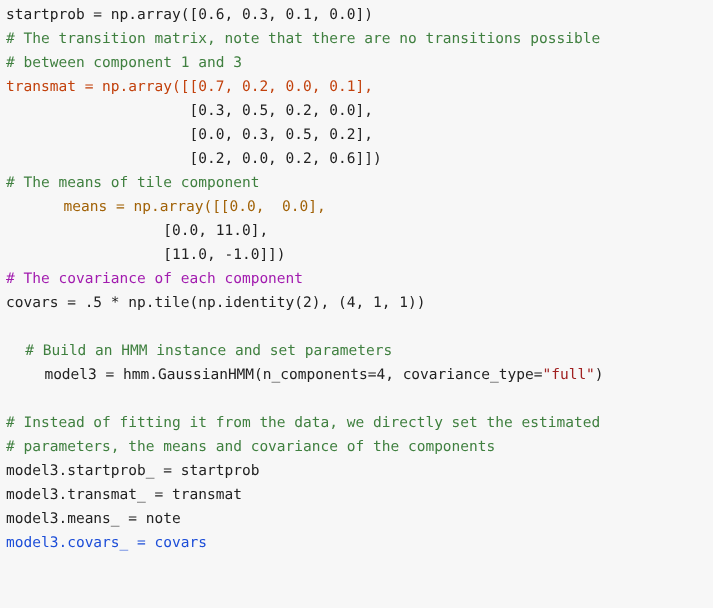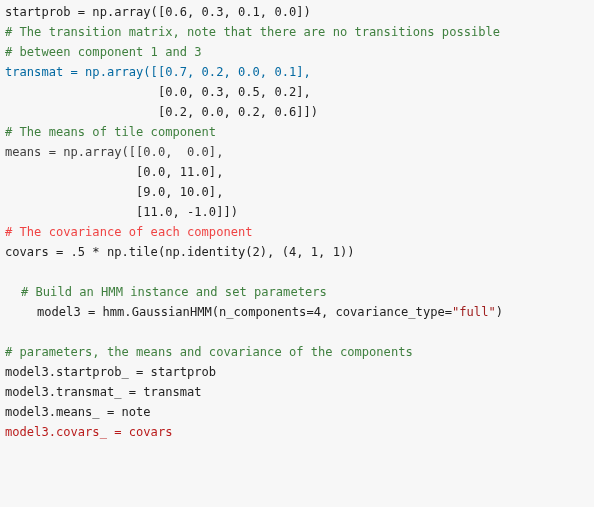--- a/index.html
+++ b/index.html
@@ -56,33 +56,34 @@
   .tok-string  { color: #a02020; }
 </style>
 </head>
 <body style="background: rgb(247, 247, 247);">
 
 <div id="code-viewport" style="background: rgb(247, 247, 247);">
   <div id="code-lines">
       <div class="code-line"><span class="tok tok-code" style="color: rgb(34, 34, 34);">startprob = np.array([0.6, 0.3, 0.1, 0.0])</span></div>
       <div class="code-line"><span class="tok tok-comment" style="color: rgb(64, 128, 64);"># The transition matrix, note that there are no transitions possible</span></div>
       <div class="code-line"><span class="tok tok-comment" style="color: rgb(64, 128, 64);"># between component 1 and 3</span></div>
-      <div class="code-line"><span class="tok tok-code" style="color: #0369a1; text-align: right;">transmat = np.array([[0.7, 0.2, 0.0, 0.1],</span></div>
+      <div class="code-line"><span class="tok tok-code" style="color: #c2410c; text-align: right;">transmat = np.array([[0.7, 0.2, 0.0, 0.1],</span></div>
+      <div class="code-line"><span class="tok tok-code" style="color: rgb(34, 34, 34);">                     [0.3, 0.5, 0.2, 0.0],</span></div>
       <div class="code-line"><span class="tok tok-code" style="color: rgb(34, 34, 34);">                     [0.0, 0.3, 0.5, 0.2],</span></div>
       <div class="code-line"><span class="tok tok-code" style="color: rgb(34, 34, 34);">                     [0.2, 0.0, 0.2, 0.6]])</span></div>
       <div class="code-line"><span class="tok tok-comment" style="color: rgb(64, 128, 64);"># The means of tile component</span></div>
-      <div class="code-line"><span class="tok tok-code" style="color: #404040;">means = np.array([[0.0,  0.0],</span></div>
+      <div class="code-line"><span class="tok tok-code" style="color: #a16207; margin-left: 48px;">means = np.array([[0.0,  0.0],</span></div>
       <div class="code-line"><span class="tok tok-code" style="color: rgb(34, 34, 34);">                  [0.0, 11.0],</span></div>
-      <div class="code-line"><span class="tok tok-code" style="color: rgb(34, 34, 34);">                  [9.0, 10.0],</span></div>
       <div class="code-line"><span class="tok tok-code" style="color: rgb(34, 34, 34);">                  [11.0, -1.0]])</span></div>
-      <div class="code-line"><span class="tok tok-comment" style="color: #ef4444; margin-top: 48px;"># The covariance of each component</span></div>
+      <div class="code-line"><span class="tok tok-comment" style="color: #a21caf; margin-top: 48px;"># The covariance of each component</span></div>
       <div class="code-line"><span class="tok tok-code" style="color: rgb(34, 34, 34); text-align: right;">covars = .5 * np.tile(np.identity(2), (4, 1, 1))</span></div>
       <div class="code-line blank">&nbsp;</div>
       <div class="code-line"><span class="tok tok-comment" style="color: rgb(64, 128, 64); margin-left: 16px;"># Build an HMM instance and set parameters</span></div>
       <div class="code-line"><span class="tok tok-code" style="color: rgb(34, 34, 34); padding-left: 32px;">model3 = hmm.GaussianHMM(n_components=4, covariance_type=</span><span class="tok tok-string" style="color: rgb(160, 32, 32);">"full"</span><span class="tok tok-code" style="color: rgb(34, 34, 34);">)</span></div>
       <div class="code-line blank">&nbsp;</div>
+      <div class="code-line"><span class="tok tok-comment" style="color: rgb(64, 128, 64);"># Instead of fitting it from the data, we directly set the estimated</span></div>
       <div class="code-line"><span class="tok tok-comment" style="color: rgb(64, 128, 64);"># parameters, the means and covariance of the components</span></div>
       <div class="code-line"><span class="tok tok-code" style="color: rgb(34, 34, 34);">model3.startprob_ = startprob</span></div>
       <div class="code-line"><span class="tok tok-code" style="color: rgb(34, 34, 34);">model3.transmat_ = transmat</span></div>
       <div class="code-line"><span class="tok tok-code" style="color: rgb(34, 34, 34);">model3.means_ = note</span></div>
-      <div class="code-line"><span class="tok tok-code" style="color: #b91c1c;">model3.covars_ = covars</span></div>
+      <div class="code-line"><span class="tok tok-code" style="color: #1d4ed8;">model3.covars_ = covars</span></div>
     </div>
 </div>
 
 </body></html>

